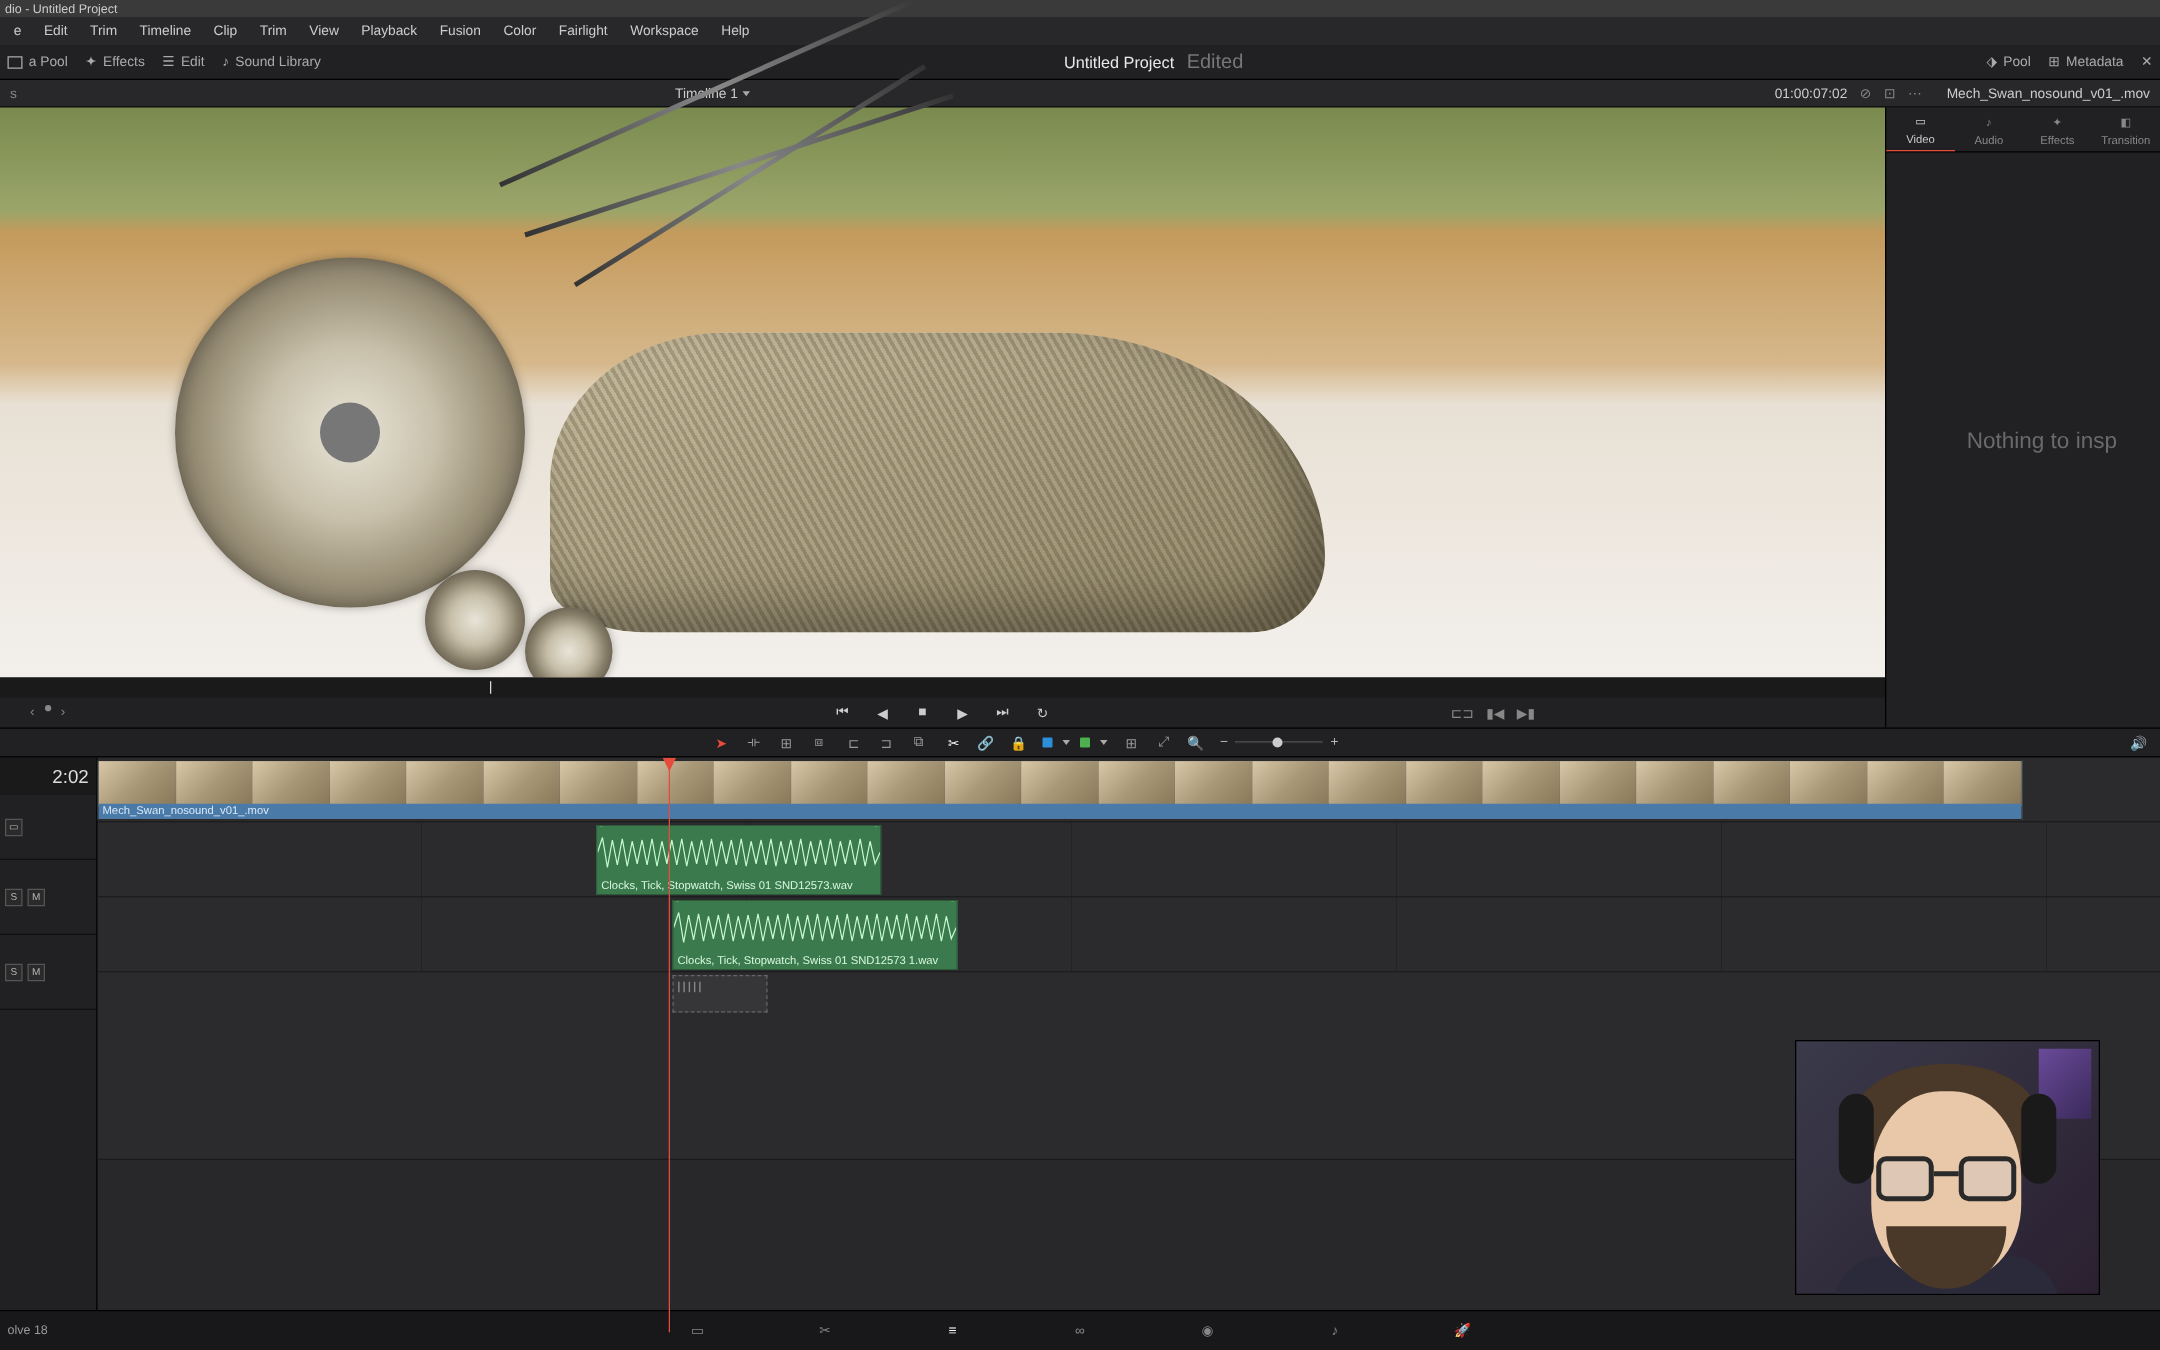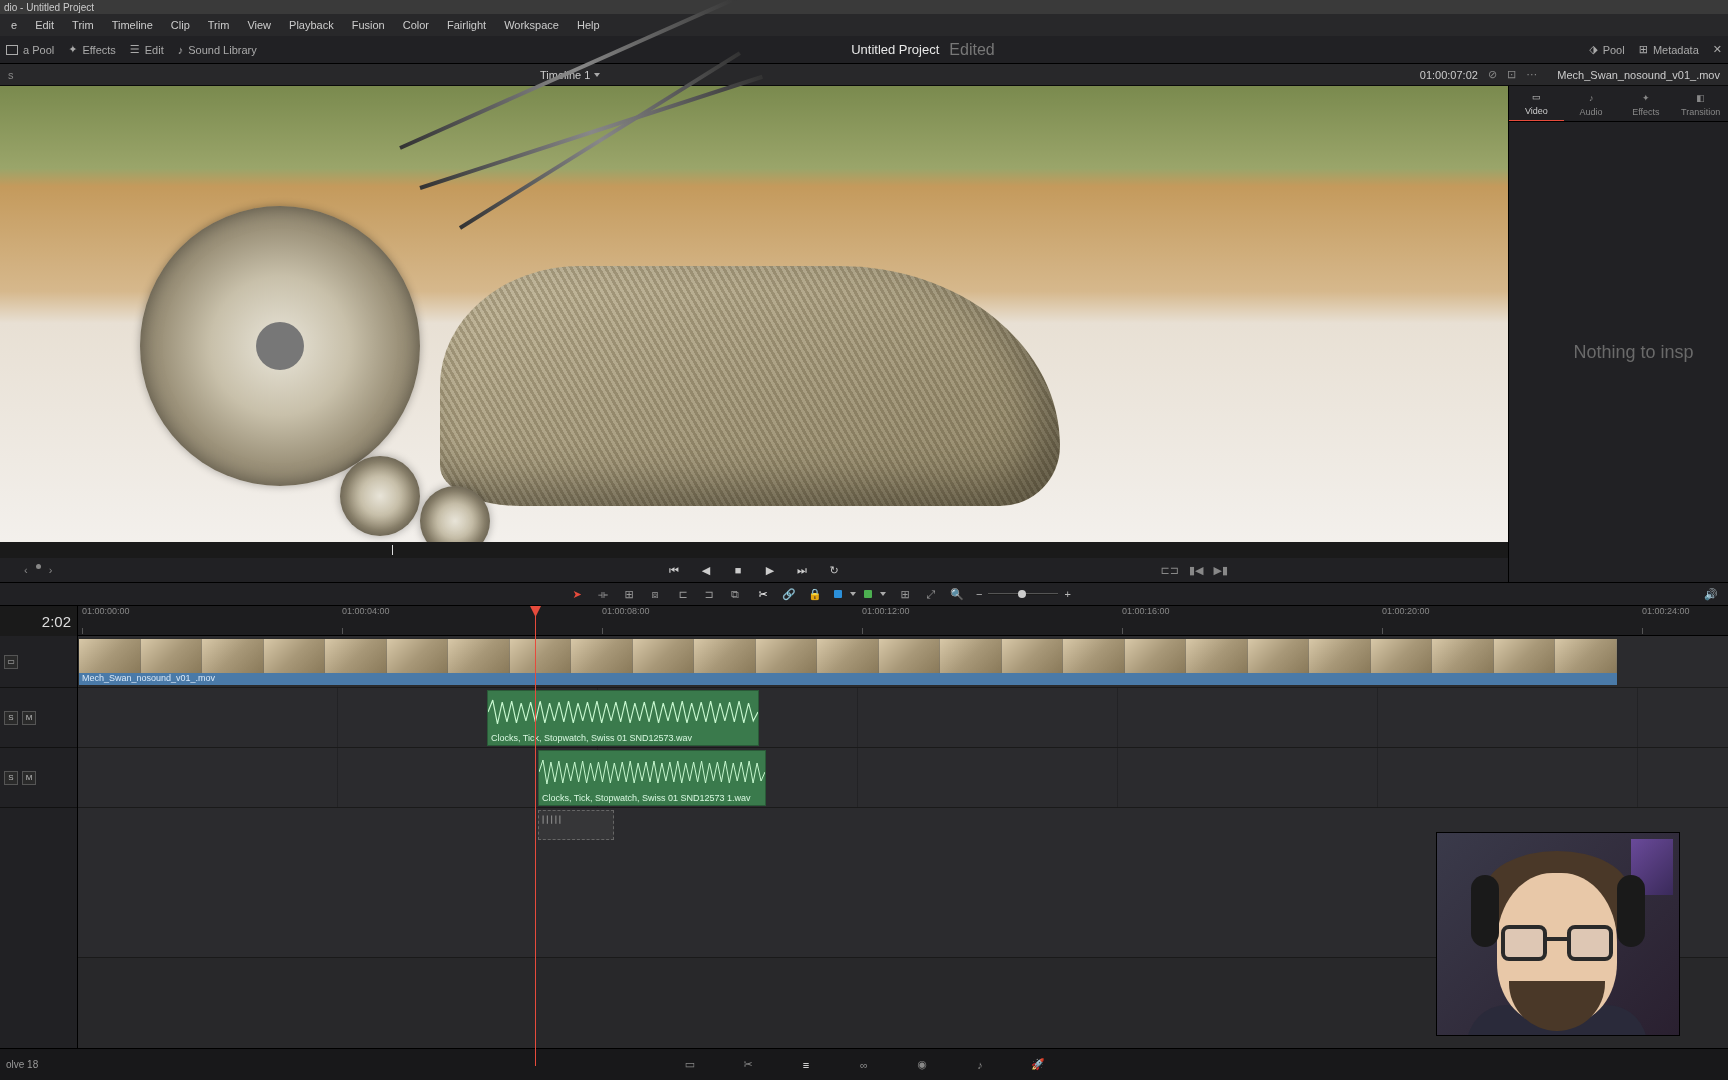--- a/index.html
+++ b/index.html
@@ -105,21 +105,21 @@
 .clip-audio .label { position:absolute; bottom:0; left:0; right:0; height:12px; background:#3a7a4c; color:#d8f8e0; font-size:9px; padding:0 3px; white-space:nowrap; overflow:hidden;}
 .clip-handle { position:absolute; top:0; width:2px; height:5px; background:#fff;}
 
 .clip-ghost { position:absolute; top:2px; height:30px; border:1px dashed #666; background:rgba(80,80,80,.3);}
 .clip-ghost .wave-mini { height:18px; display:flex; align-items:center; color:#888; font-size:7px; padding:0 2px;}
 
 .h-scroll { position:absolute; bottom:6px; left:78px; right:0; height:10px; background:#1a1a1a;}
 .h-scroll .thumb { position:absolute; left:0; width:100%; top:1px; height:8px; background:#3a3a3a; border-radius:4px;}
 
 
-.pagebar { position:absolute; bottom:0; left:0; right:0; height:32px; background:#18181a; border-top:1px solid #000; display:flex; align-items:center; justify-content:center; gap:36px;}
+.pagebar { position:absolute; bottom:0; left:0; right:0; height:32px; background:#18181a; border-top:1px solid #000; display:flex; align-items:center; justify-content:center; gap:80px;}
 .pagebar .left-txt { position:absolute; left:6px; color:#999; font-size:10px;}
 .page-icon { width:22px; height:22px; display:flex; align-items:center; justify-content:center; color:#888;}
 .page-icon.active { color:#fff;}
 .page-icon.active .under { position:absolute; bottom:-6px; width:24px; height:2px; background:#e64b3c;}
 
 
 .webcam { position:absolute; right:48px; bottom:44px; width:244px; height:204px; background: linear-gradient(135deg,#3a3a4a 0%, #2a2030 100%); border:1px solid #000; overflow:hidden;}
 .webcam .face { position:absolute; left:60px; top:40px; width:120px; height:150px; background:#e8c8a8; border-radius: 46% 46% 40% 40%;}
 .webcam .hair { position:absolute; left:48px; top:18px; width:144px; height:80px; background:#4a3828; border-radius: 60% 60% 20% 20%;}
 .webcam .headphone { position:absolute; top:42px; width:28px; height:72px; background:#1a1a1a; border-radius:14px;}
@@ -327,29 +327,20 @@
       <div class="track-btn">M</div>
     </div>
     <div class="gut-row audio">
       <span style="position:absolute;right:4px;margin-top:-20px">2.0</span>
       <div class="track-btn">S</div>
       <div class="track-btn">M</div>
     </div>
   </div>
 
   <div class="tl-tracks">
-    <div class="ruler">
-      <div class="tick" style="left:4px">01:00:00:00</div>
-      <div class="tick" style="left:264px">01:00:04:00</div>
-      <div class="tick" style="left:524px">01:00:08:00</div>
-      <div class="tick" style="left:784px">01:00:12:00</div>
-      <div class="tick" style="left:1044px">01:00:16:00</div>
-      <div class="tick" style="left:1304px">01:00:20:00</div>
-      <div class="tick" style="left:1564px">01:00:24:00</div>
-    </div>
 
     <div class="track video">
       <div class="clip-video" style="left:0;width:1540px">
         <div class="thumbs">
             <div class="t"></div>
             <div class="t"></div>
             <div class="t"></div>
             <div class="t"></div>
             <div class="t"></div>
             <div class="t"></div>
@@ -372,21 +363,21 @@
             <div class="t"></div>
             <div class="t"></div>
             <div class="t"></div>
           </div>
         <div class="label">Mech_Swan_nosound_v01_.mov</div>
       </div>
     </div>
 
     <div class="track audio">
       <div class="bg-grid"></div>
-      <div class="clip-audio" style="left:409px;width:272px">
+      <div class="clip-audio" style="left:399px;width:228px">
         <div class="clip-handle" style="left:2px"></div>
           <div class="clip-handle" style="right:2px"></div>
         <div class="wave">
           <svg viewBox="0 0 228 30" preserveAspectRatio="none">
               <path d="M0,15 L4,3 L8,27 L12,5 L16,25 L20,4 L24,26 L28,6 L32,24 L36,5 L40,25 L44,4 L48,26 L52,6 L56,24 L60,5 L64,25 L68,4 L72,26 L76,6 L80,24 L84,5 L88,25 L92,4 L96,26 L100,6 L104,24 L108,5 L112,25 L116,4 L120,26 L124,6 L128,24 L132,5 L136,25 L140,4 L144,26 L148,6 L152,24 L156,5 L160,25 L164,4 L168,26 L172,6 L176,24 L180,5 L184,25 L188,4 L192,26 L196,6 L200,24 L204,5 L208,25 L212,4 L216,26 L220,6 L224,24 L228,15" stroke="#c8f8d0" stroke-width="1" fill="none"></path>
             </svg>
         </div>
         <div class="label">Clocks, Tick, Stopwatch, Swiss 01 SND12573.wav</div>
       </div>
     </div>

